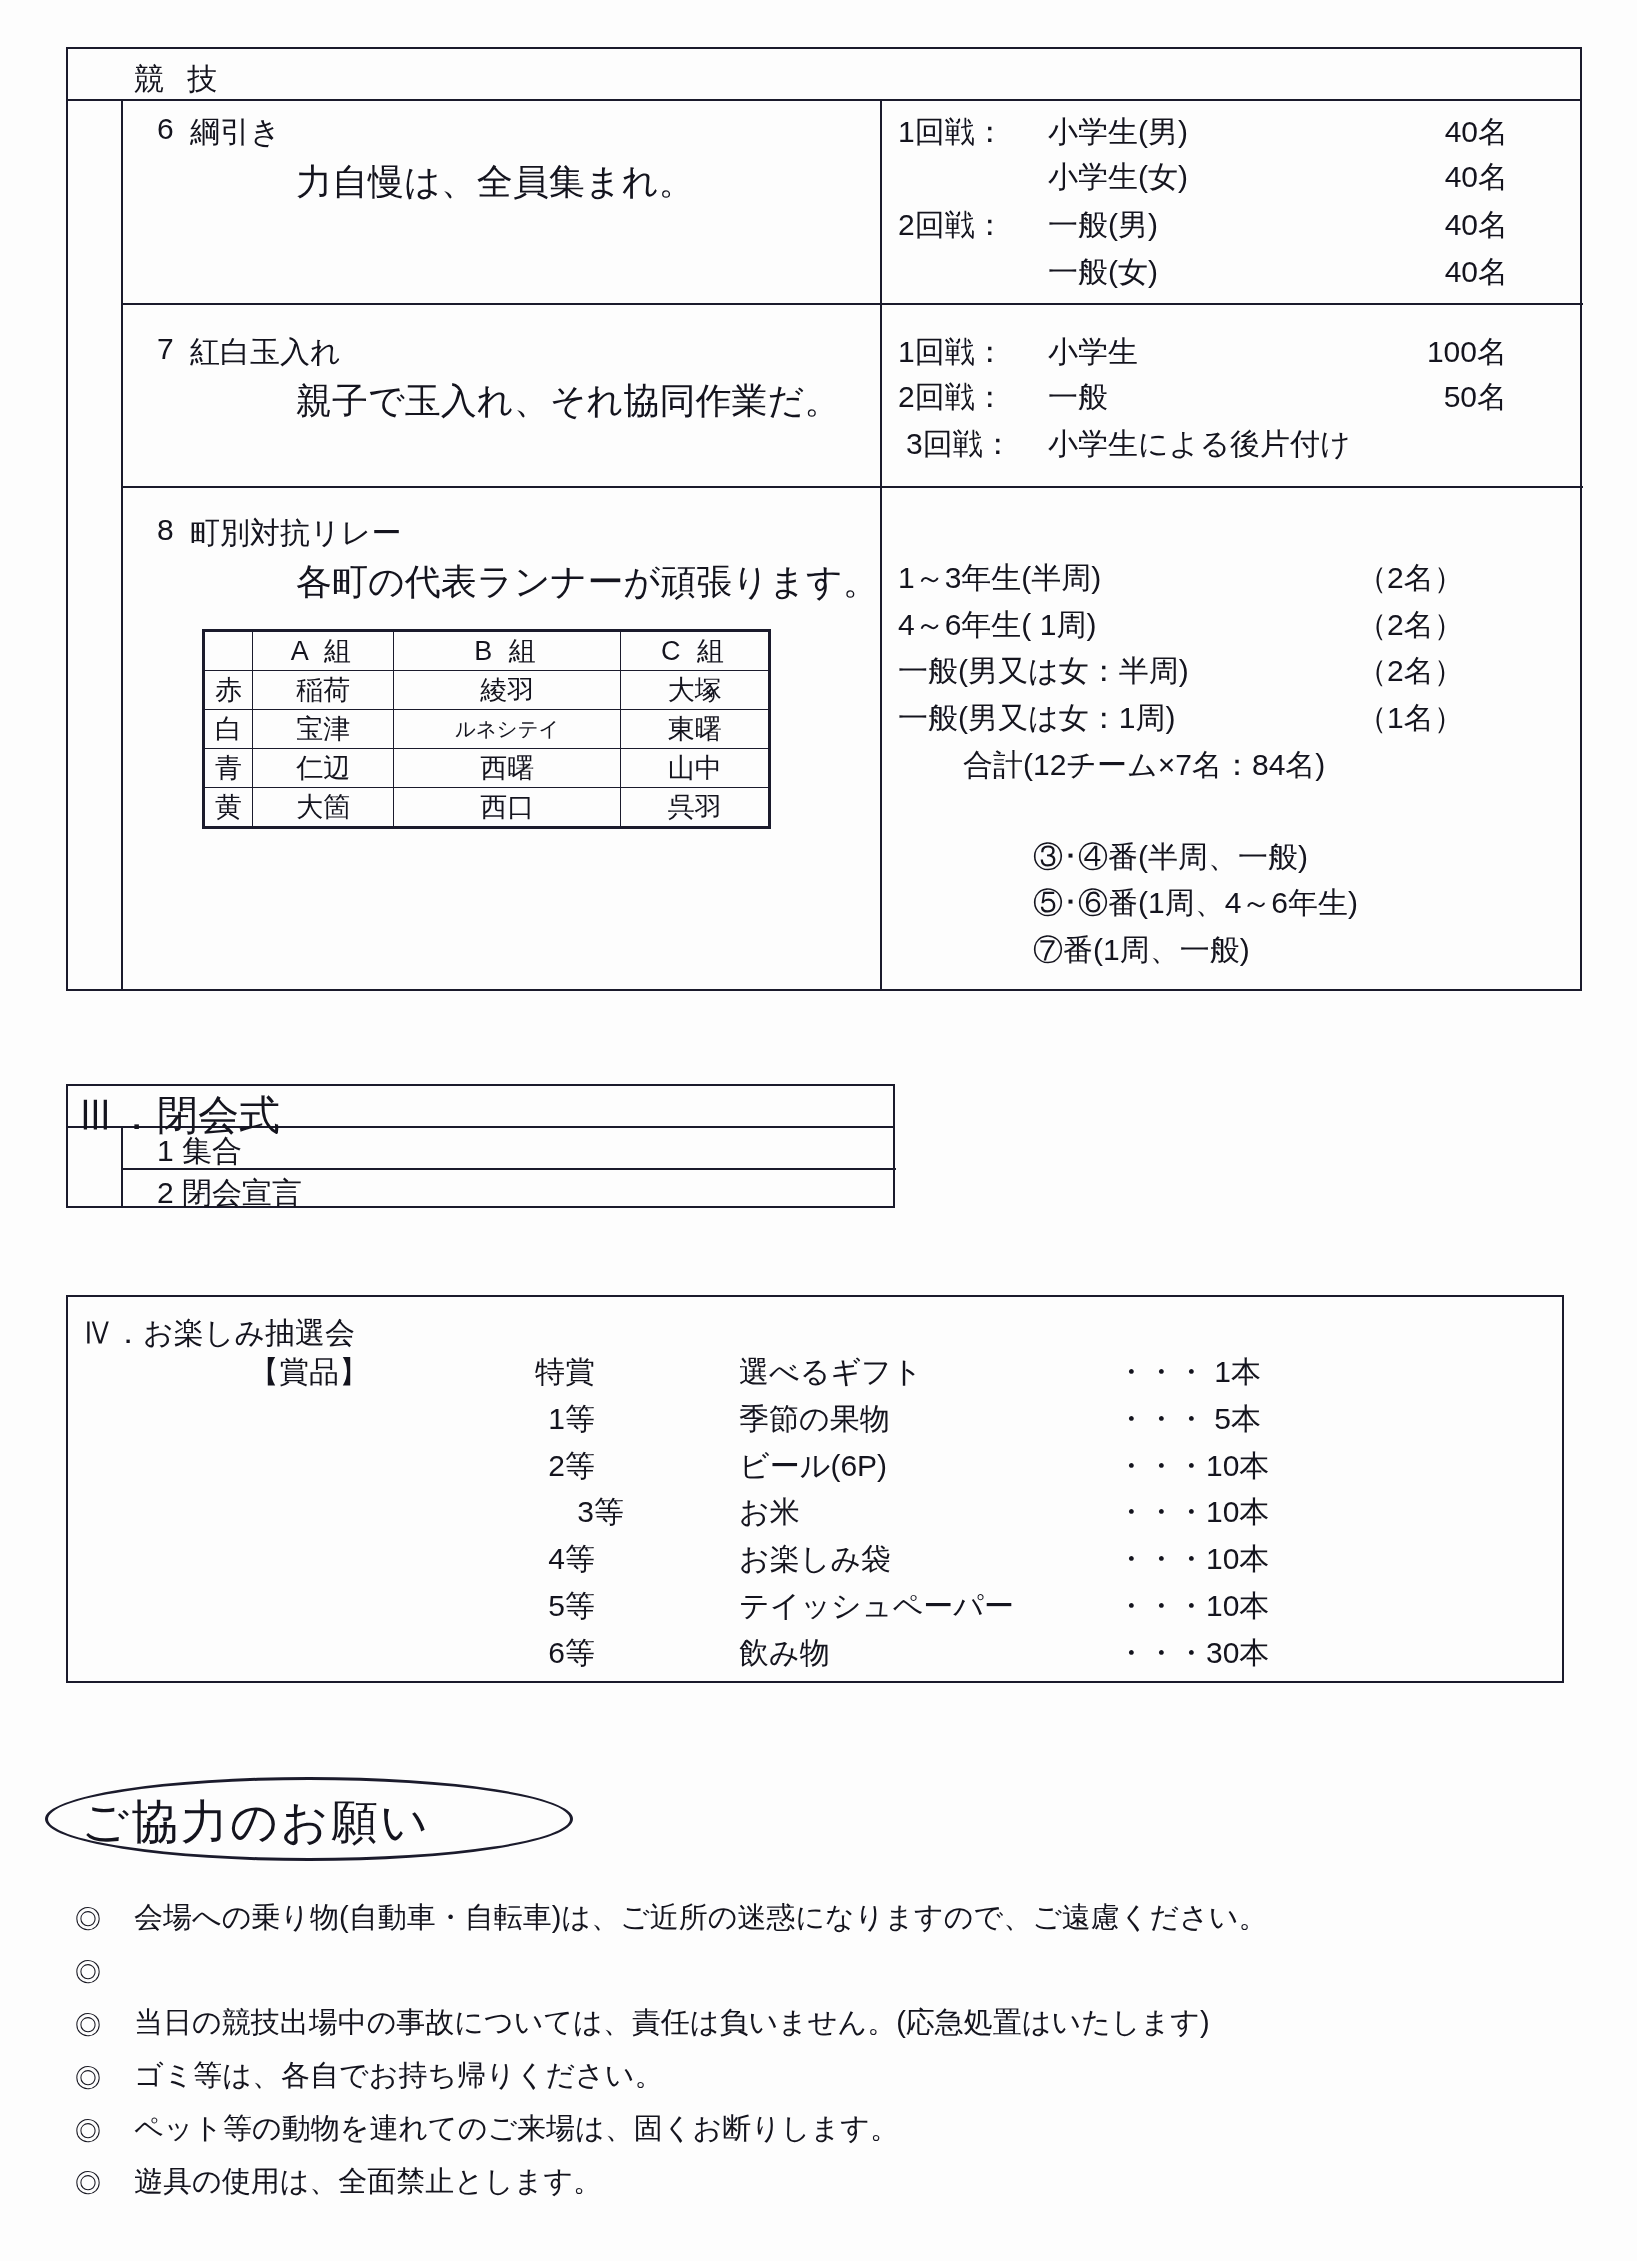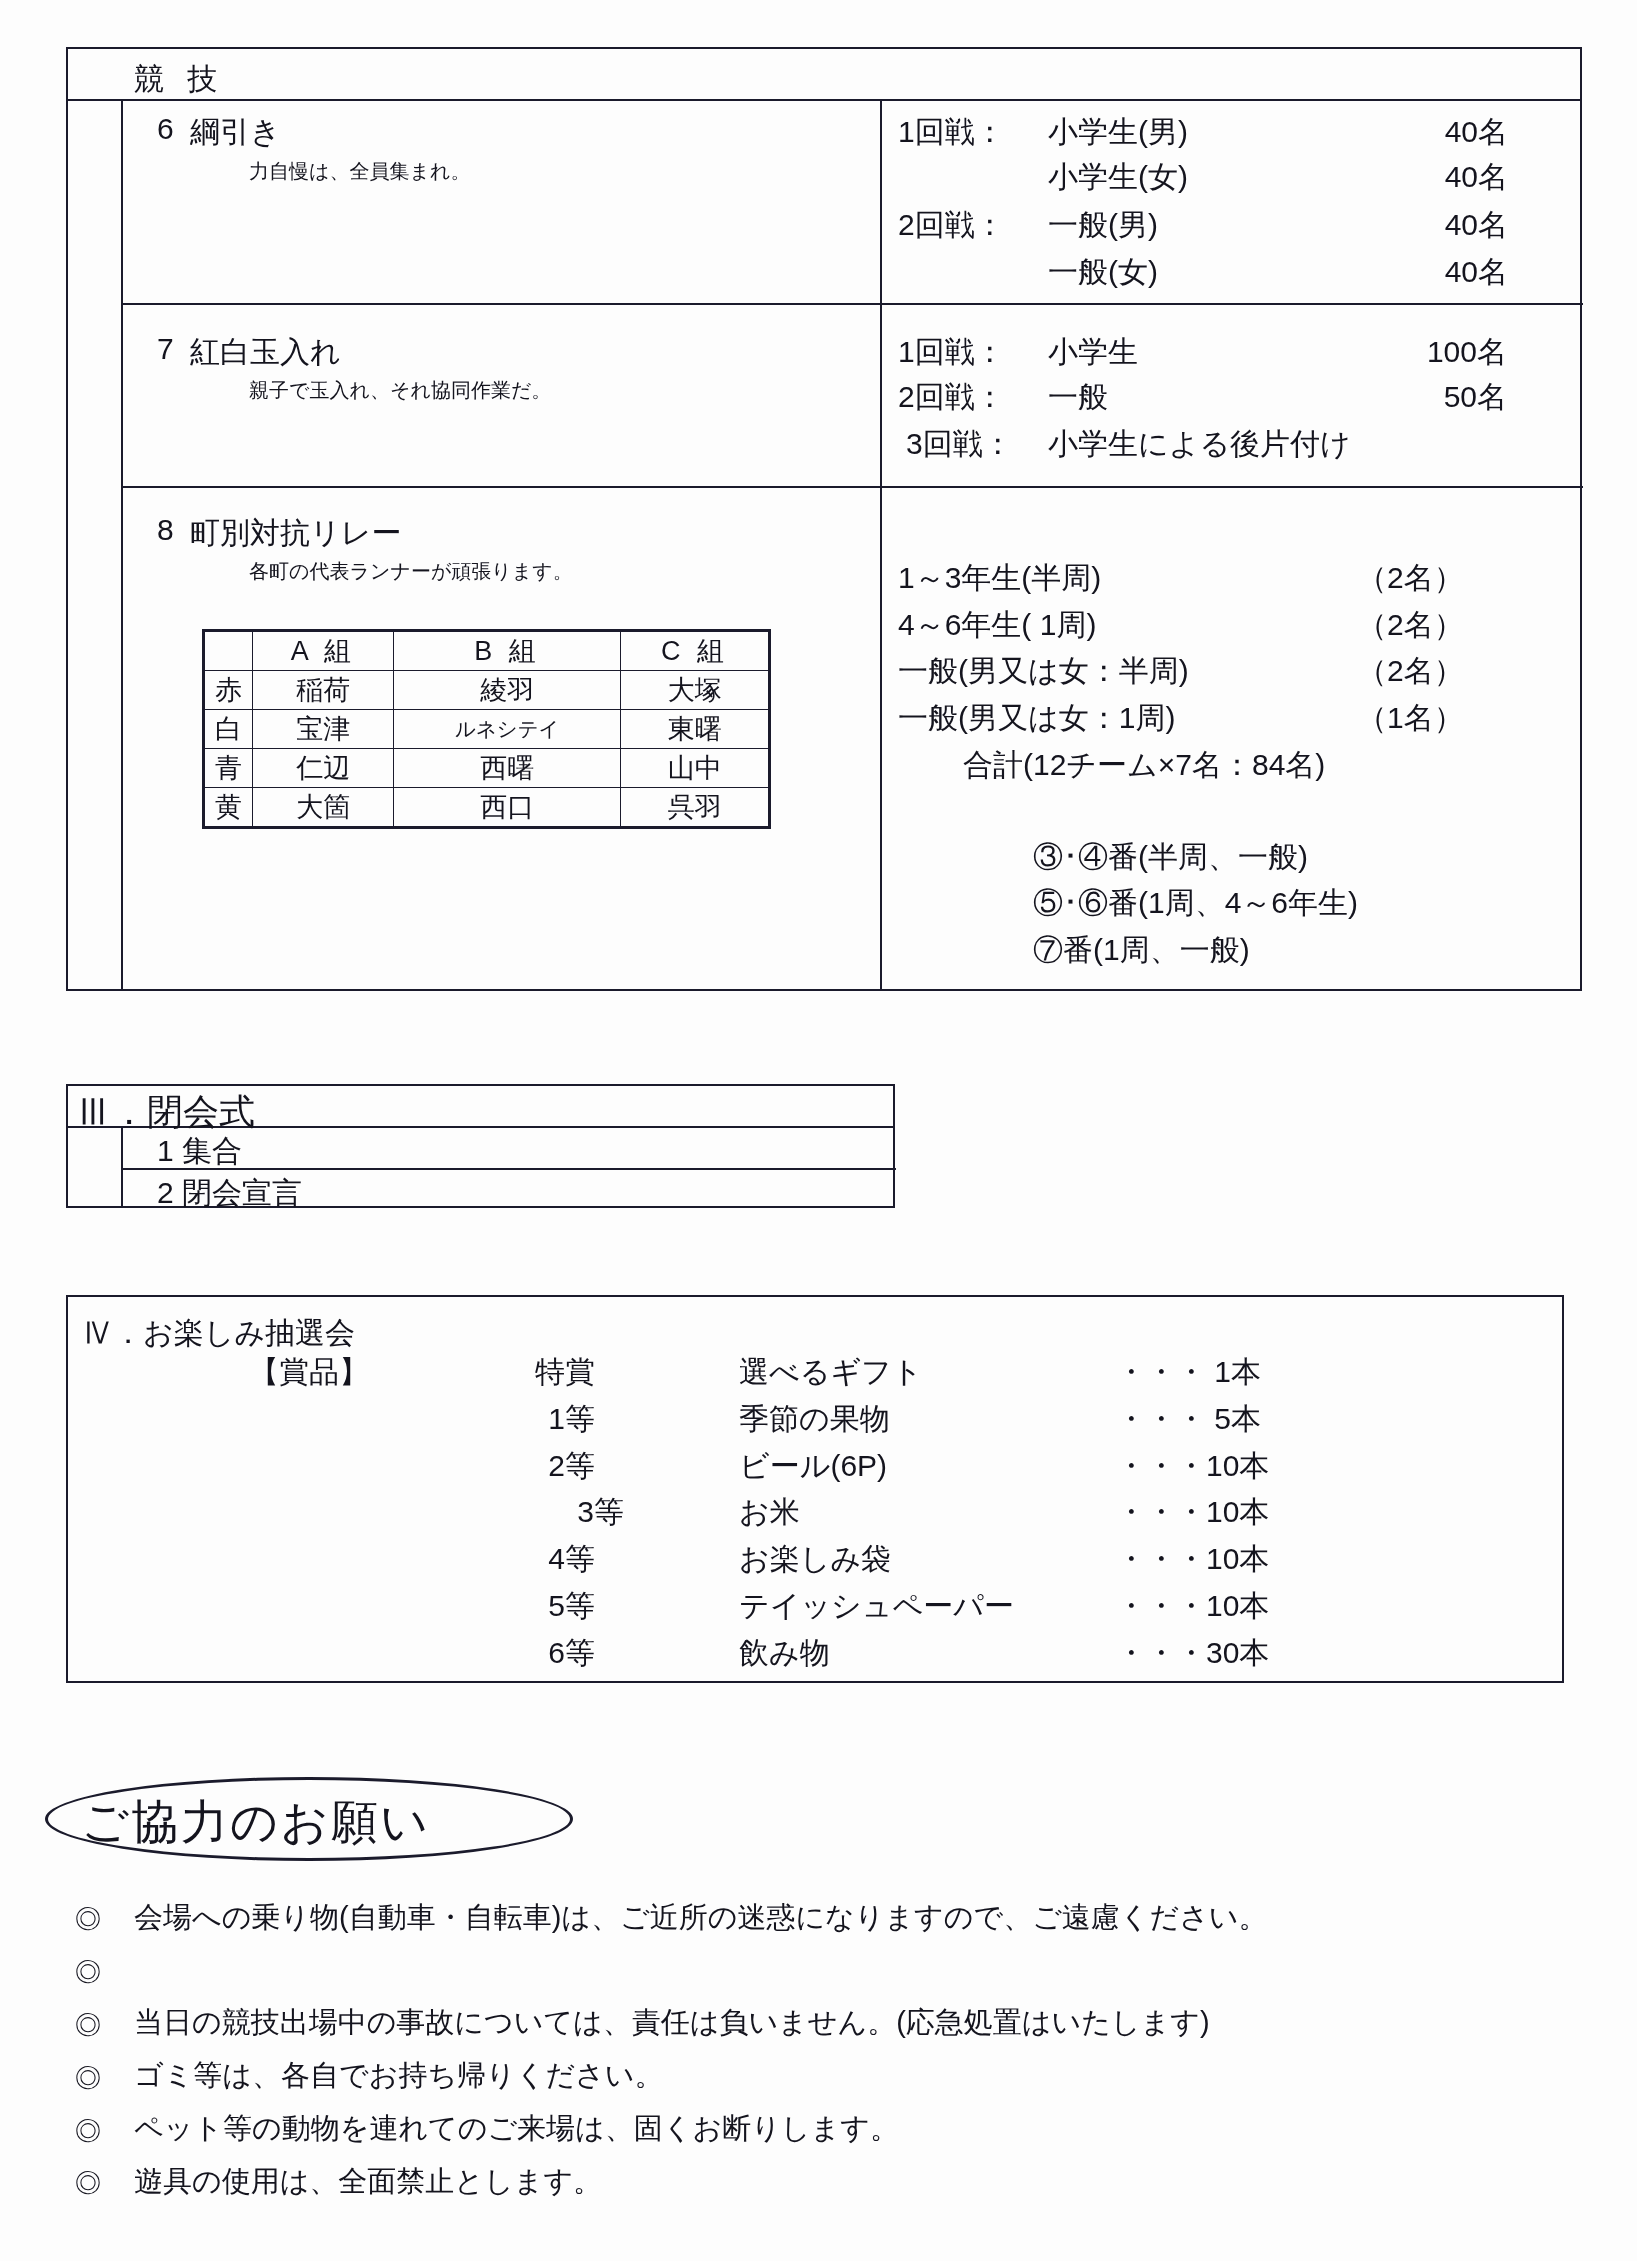--- a/index.html
+++ b/index.html
@@ -56,22 +56,23 @@
     font-size: 30px;
     white-space: nowrap;
   }
   .ev-title {
     position: absolute;
     font-size: 30px;
     white-space: nowrap;
   }
   .ev-sub {
     position: absolute;
-    font-size: 20px;
-    white-space: nowrap;
+    font-size: 36px;
+    white-space: nowrap;
+    margin-left: 47px;
   }
 
   .rt {
     position: absolute;
     font-size: 30px;
     white-space: nowrap;
   }
   .rt.num {
     text-align: right;
   }
@@ -104,21 +105,21 @@
     letter-spacing: 4.5px;
     margin-top: 20px;
   }
   #relay-table .colorcell { width: 47px; font-size: 27px; }
   #relay-table .small { font-size: 20.4px; letter-spacing: 0; }
 
   
   #heikai-frame { left: 66px; top: 1084px; width: 829px; height: 124px; }
   .heikai-head {
     position: absolute;
-    font-size: 36px;
+    font-size: 41px;
     white-space: nowrap;
     font-family: Liberation Serif, serif;
   }
   .heikai-item {
     position: absolute;
     font-size: 30px;
     white-space: nowrap;
   }
 
   

